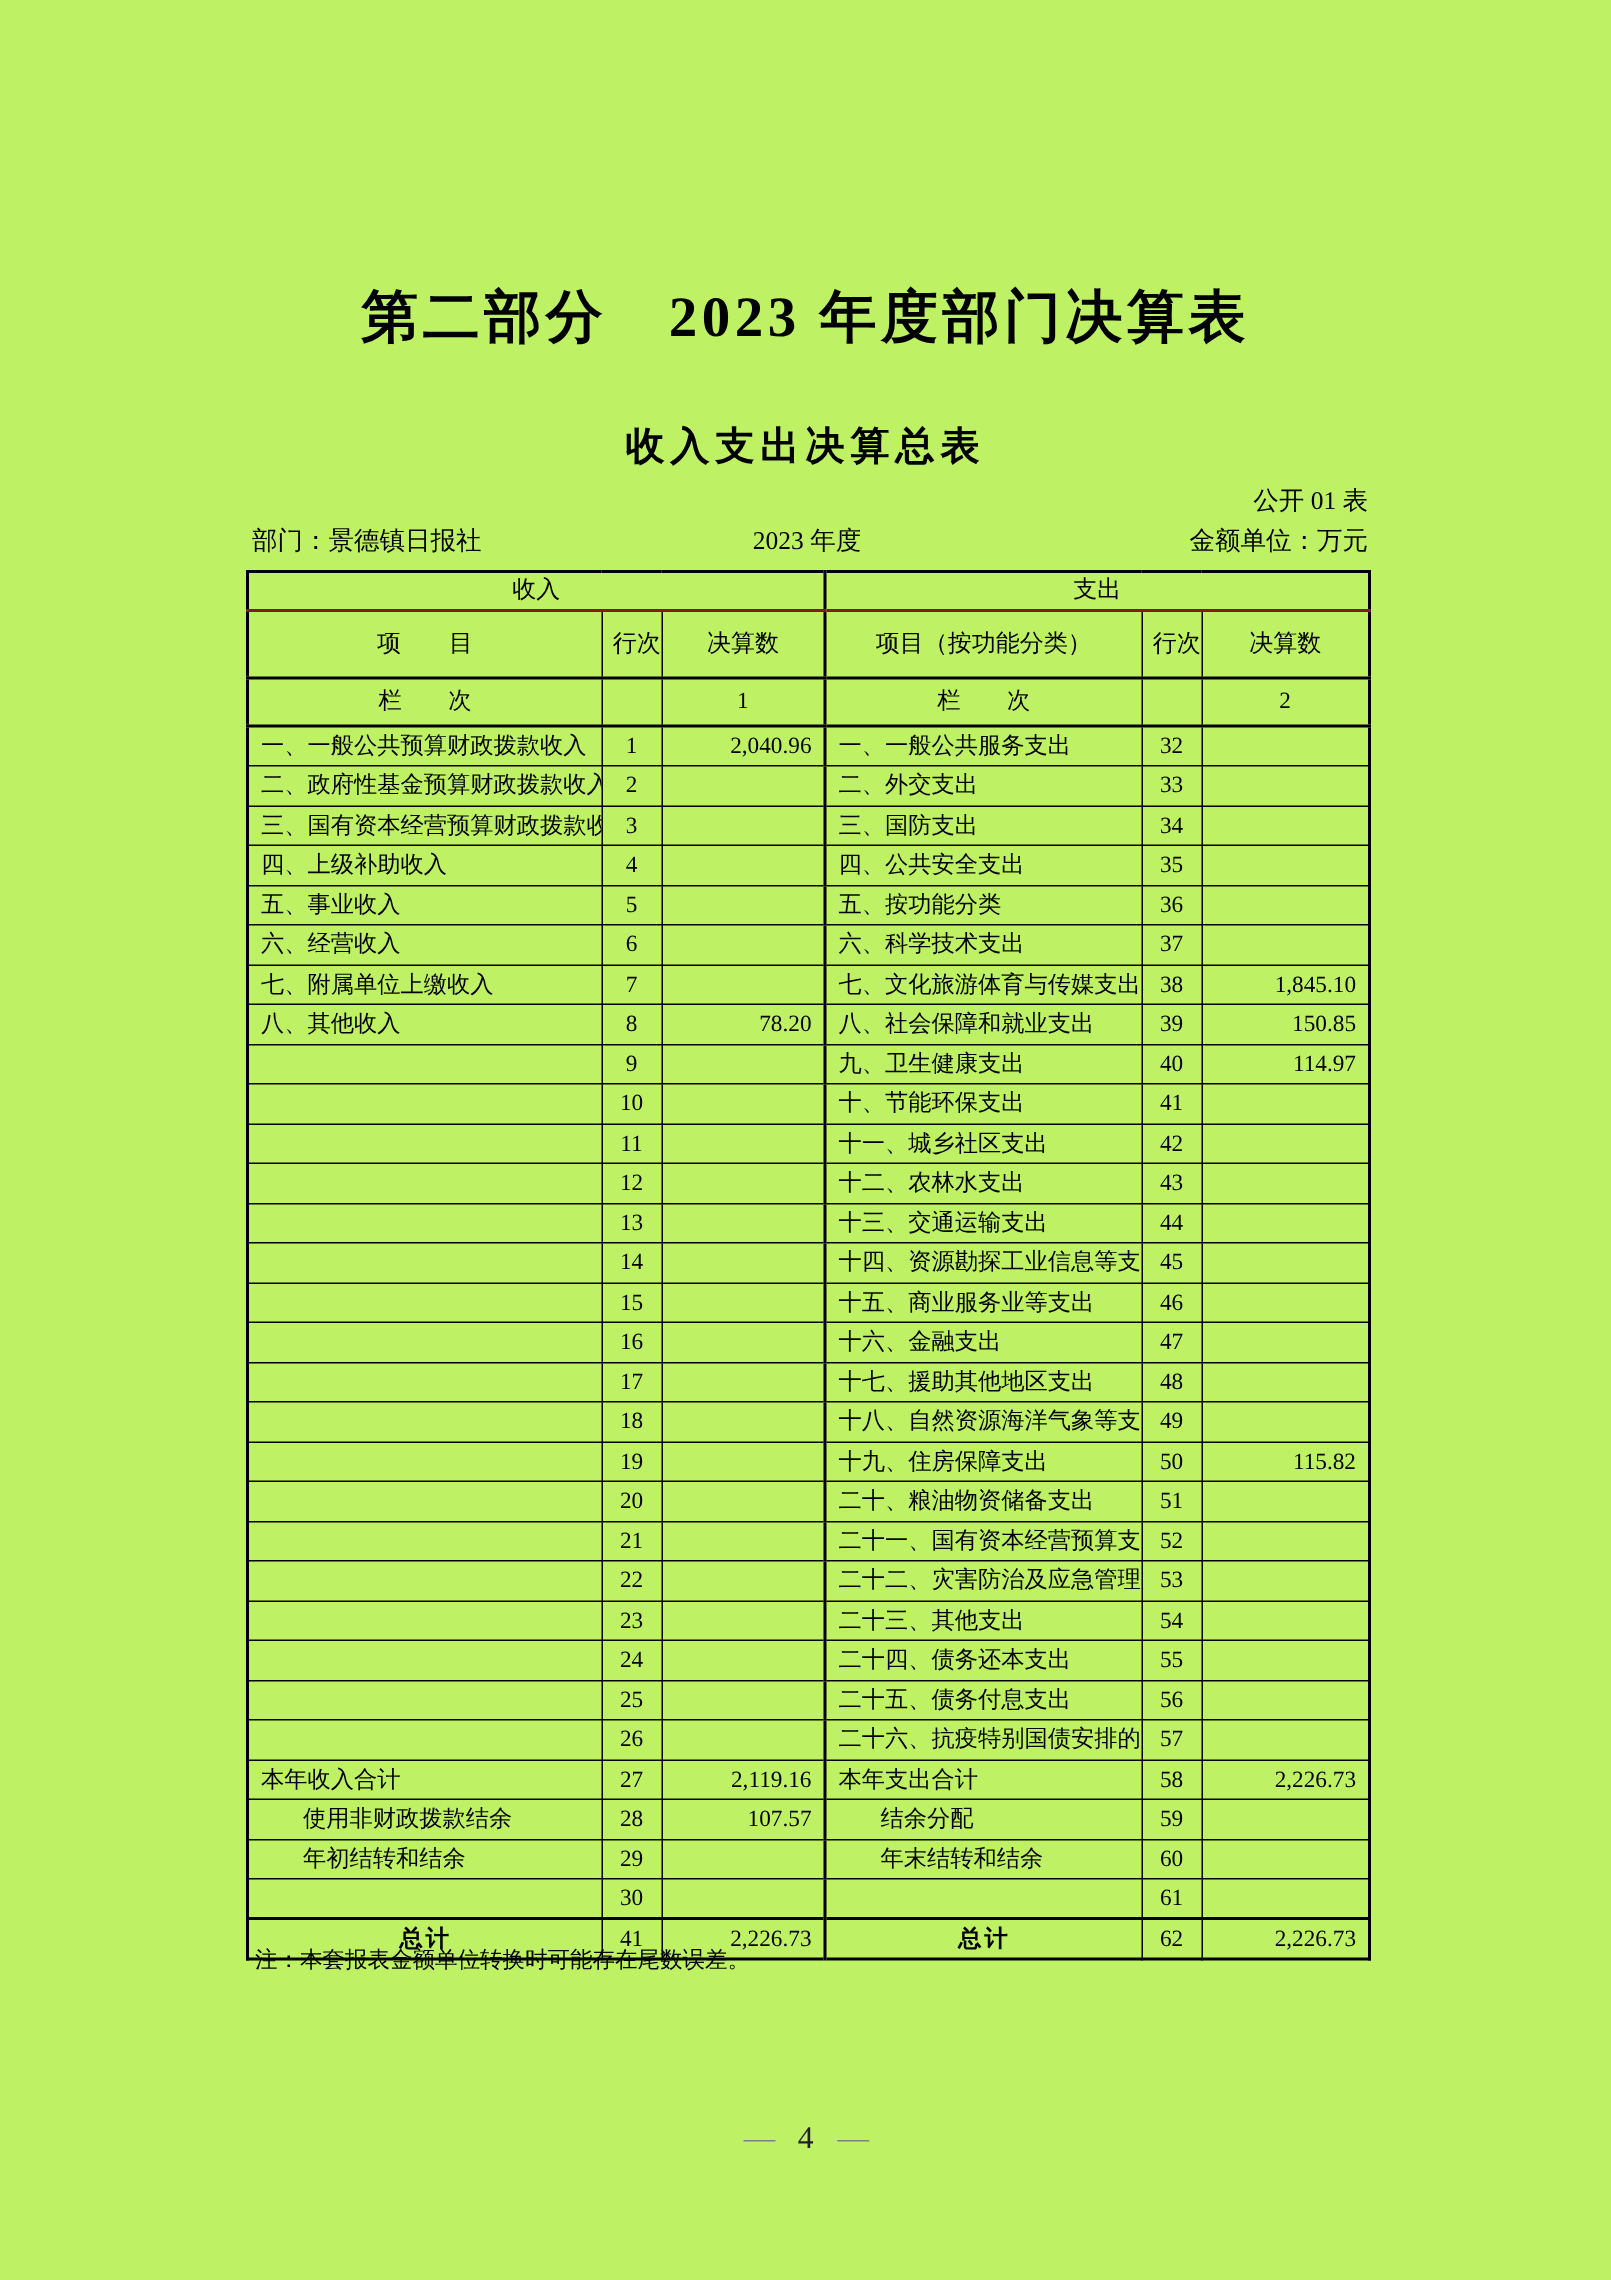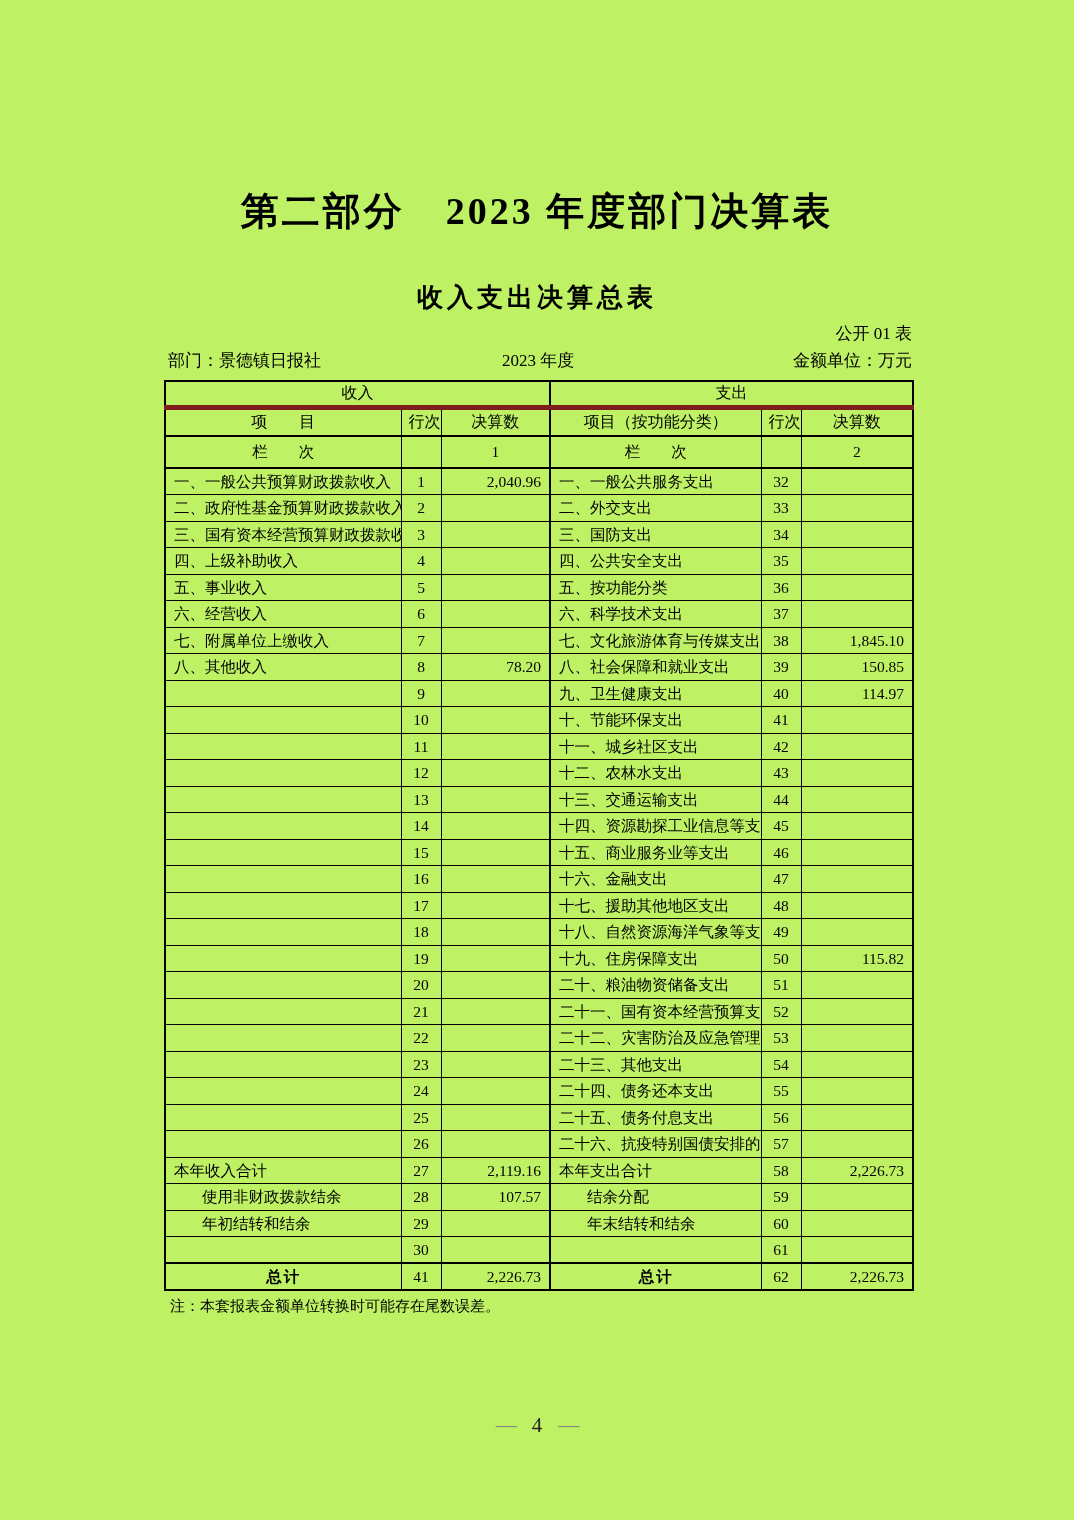--- a/index.html
+++ b/index.html
@@ -28,24 +28,24 @@
     position:absolute;top:380px;left:164px;width:748px;
     border-collapse:collapse;table-layout:fixed;
     border:2.5px solid #000;font-size:15.5px;
   }
   .budget-table th,.budget-table td{
     border:1px solid #000;padding:0 7px;overflow:hidden;white-space:nowrap;
     font-weight:normal;line-height:1.1;
   }
   .budget-table thead th{text-align:center;}
   tr.sec-row{height:26px;}
-  tr.col-row{height:29px;}
+  tr.col-row{height:45px;}
   tr.lane-row{height:32px;}
   .budget-table tbody tr{height:26.5px;}
-  tr.sec-row th{border-bottom:5px solid #7f1d1d;font-size:16px;}
+  tr.sec-row th{border-bottom:2px solid #7f1d1d;font-size:16px;}
   tr.col-row th{border-bottom:2px solid #000;font-size:16px;}
   tr.lane-row th{border-bottom:2px solid #000;}
   th.mid,td.mid{border-left:2px solid #000;}
   td.item{text-align:left;padding-left:8px;}
   td.indent{padding-left:36px;}
   td.line{text-align:center;padding:0;}
   td.amount{text-align:right;padding-right:8px;}
   tr.total-row td{border-top:2px solid #000;}
   td.total-label{text-align:center;font-weight:bold;letter-spacing:2px;}
   .note{

